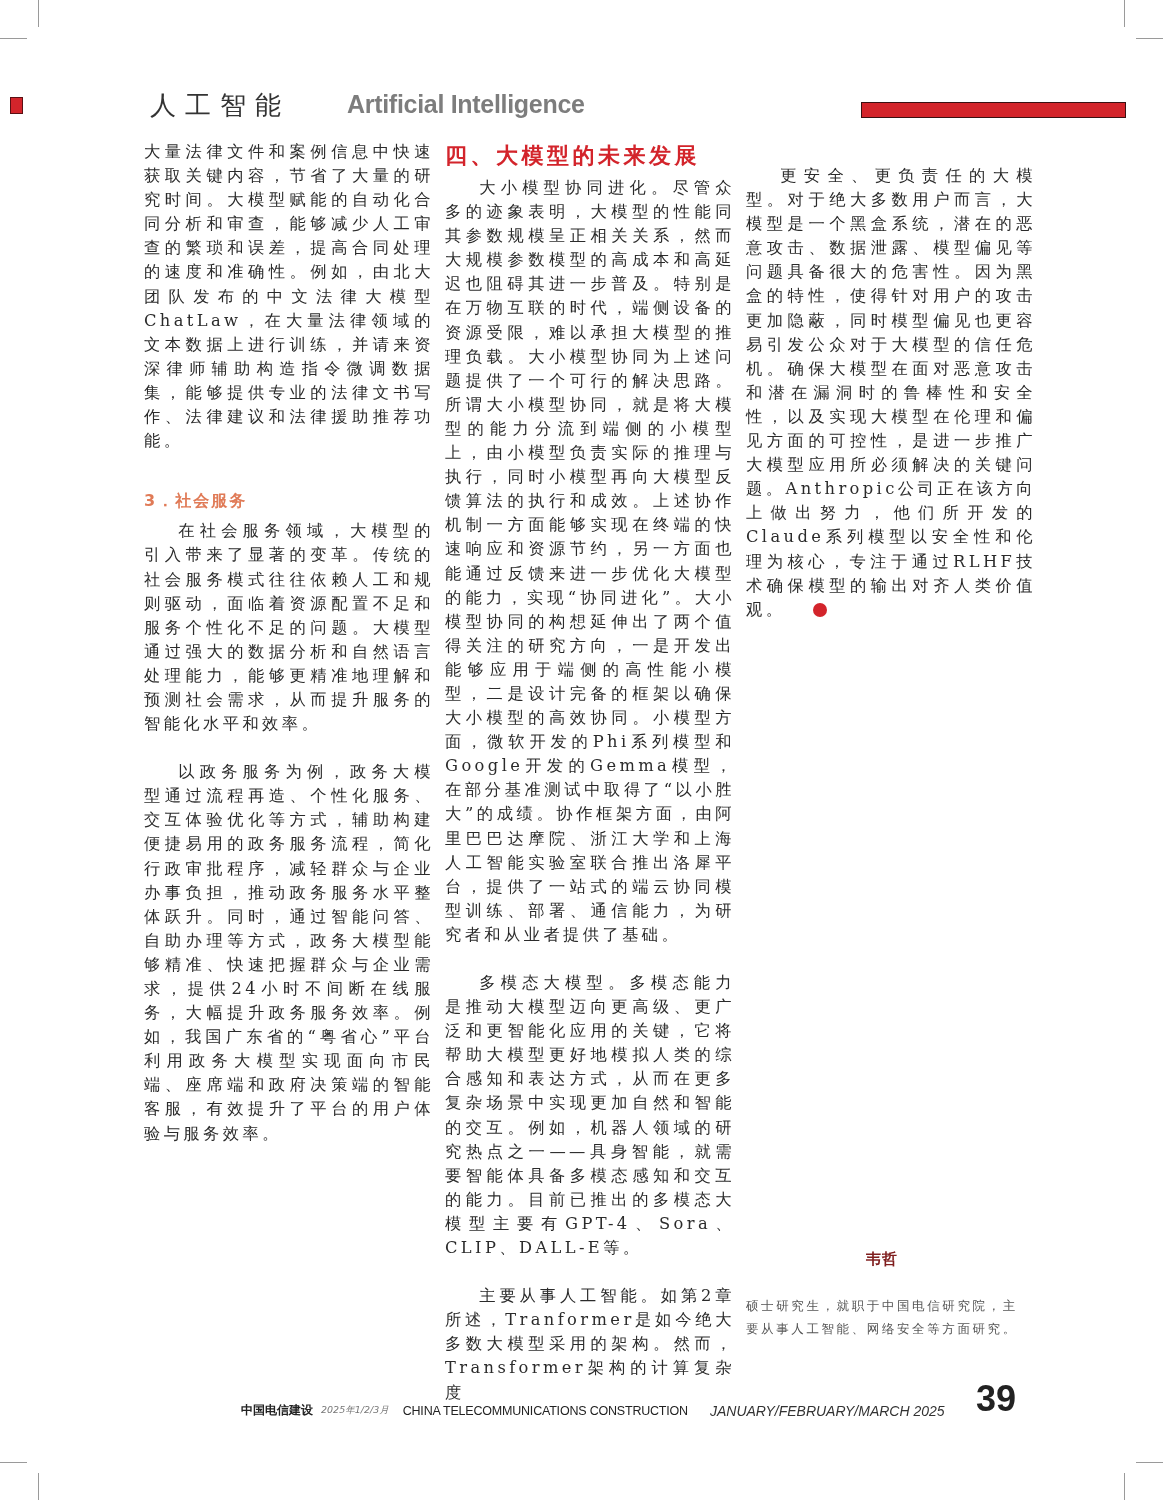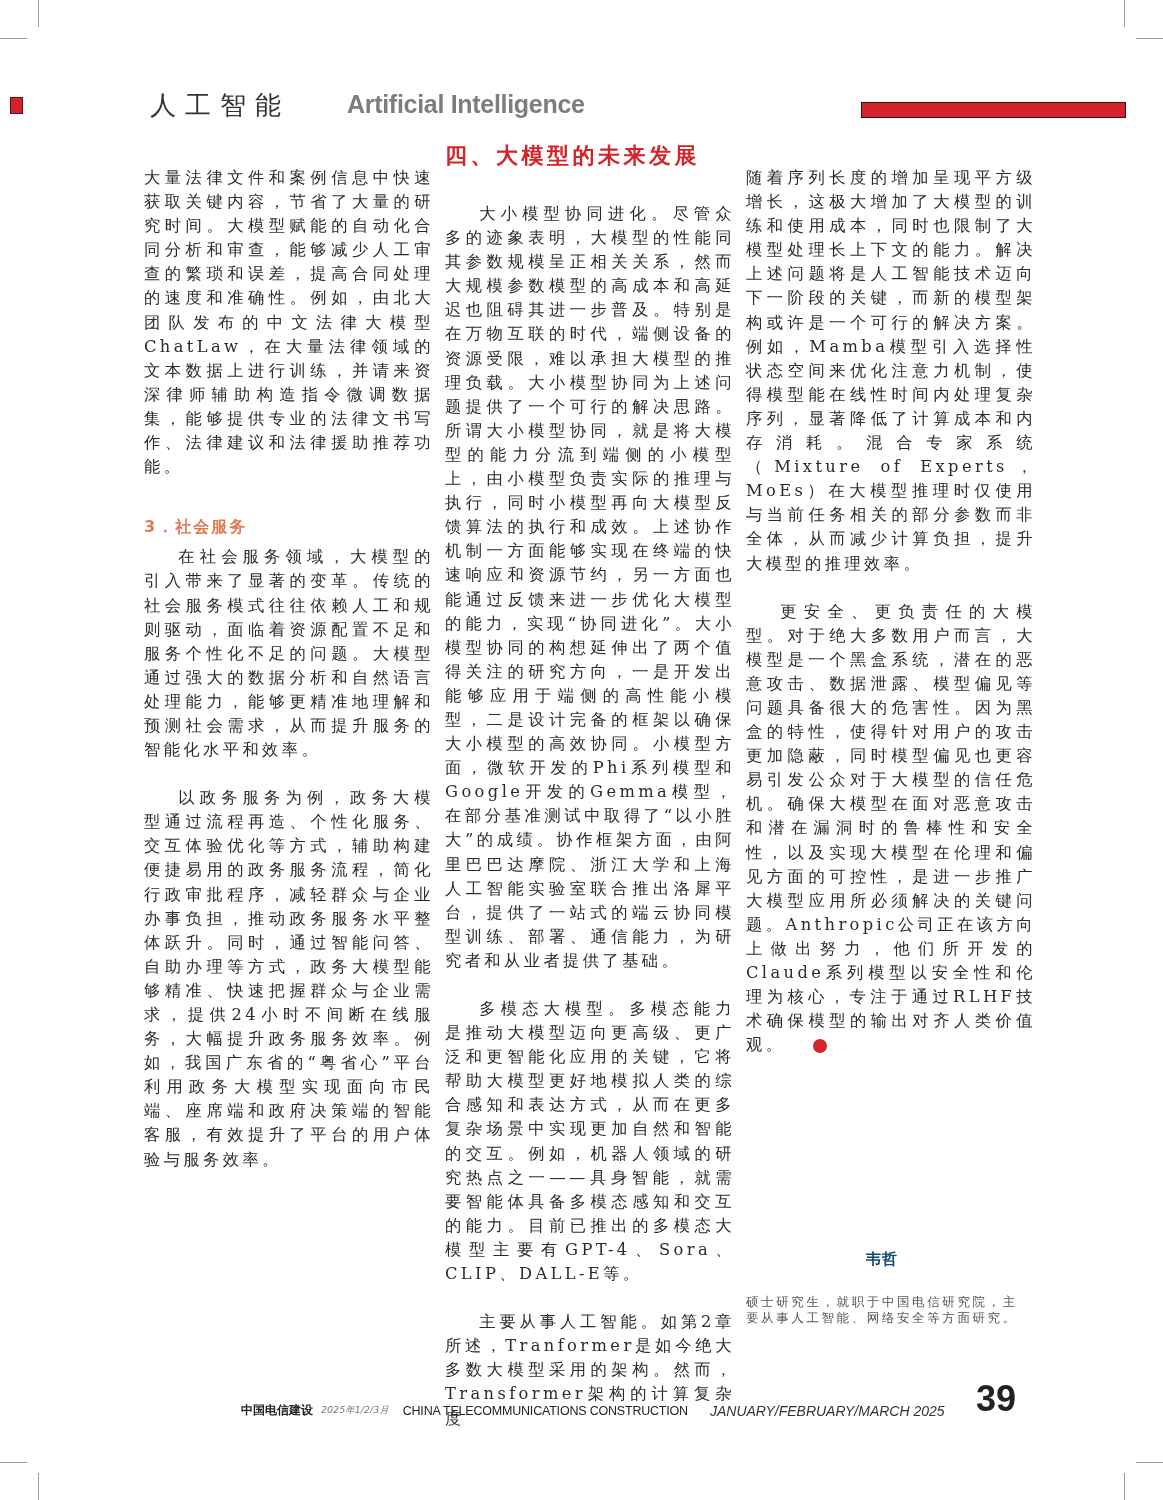--- a/index.html
+++ b/index.html
@@ -10,35 +10,35 @@
   }
   .crop { position: absolute; background: #9a9a9a; }
   .crop.v { width: 1px; }
   .crop.h { height: 1px; }
 
   .header-square { position: absolute; left: 10px; top: 97px; width: 13px; height: 17px; background: #d3242b; border: 1px solid #5a1014; box-sizing: border-box; }
   .header-title { position: absolute; left: 150px; top: 88px; font-family: "DejaVu Sans", sans-serif; font-size: 26px; color: #333; letter-spacing: 9px; }
   .header-en { position: absolute; left: 347px; top: 90px; font-family: "Liberation Sans", sans-serif; font-weight: bold; font-size: 25px; color: #7d7d7d; letter-spacing: -0.3px; }
   .header-bar { position: absolute; left: 861px; top: 102px; width: 265px; height: 16px; background: #d3242b; border: 1px solid #3a1012; box-sizing: border-box; }
 
-  .col { position: absolute; top: 140px; width: 290px; font-size: 16.3px; line-height: 24.1px; letter-spacing: 3.4px; text-align: justify; margin-top: 26px; }
+  .col { position: absolute; top: 140px; width: 290px; font-size: 16.3px; line-height: 24.1px; letter-spacing: 3.4px; text-align: justify; }
   .col1 { left: 144px; }
   .col2 { left: 445px; top: 176px; }
   .col3 { left: 746px; }
   .col p { margin: 0; }
   .col p.indent { text-indent: 2.1em; }
   .gap { height: 24px; }
 
   .sec-heading { position: absolute; left: 445px; top: 141px; font-family: "DejaVu Sans", sans-serif; font-weight: bold; font-size: 22px; color: #d3242b; letter-spacing: 3.5px; }
   .sub-heading { font-family: "DejaVu Sans", sans-serif; font-weight: bold; font-size: 16px; color: #e07a56; letter-spacing: 2px; margin: 12px 0 6px 0; }
 
   .logo-ctc { display: inline-block; width: 14px; height: 14px; border-radius: 50%; background: #d3242b; color: #fff; font-family: "DejaVu Sans", sans-serif; font-size: 5px; line-height: 14px; text-align: center; letter-spacing: 0; vertical-align: middle; margin-left: 28px; font-weight: bold; }
 
-  .author-name { position: absolute; left: 866px; top: 1250px; font-family: "DejaVu Sans", sans-serif; font-weight: bold; font-size: 15px; color: #0c4a6e; letter-spacing: 1px; }
-  .author-bio { position: absolute; left: 746px; top: 1294px; width: 285px; font-family: "DejaVu Sans", sans-serif; font-size: 12.5px; line-height: 16px; color: #555; letter-spacing: 2.6px; }
+  .author-name { position: absolute; left: 866px; top: 1250px; font-family: "DejaVu Sans", sans-serif; font-weight: bold; font-size: 15px; color: #7f1d1d; letter-spacing: 1px; }
+  .author-bio { position: absolute; left: 746px; top: 1294px; width: 285px; font-family: "DejaVu Sans", sans-serif; font-size: 12.5px; line-height: 23px; color: #555; letter-spacing: 2.6px; }
 
   .footer { position: absolute; left: 241px; top: 1402px; display: flex; align-items: center; white-space: nowrap; }
   .f-cn { font-family: "DejaVu Sans", sans-serif; font-weight: bold; font-size: 12px; color: #222; margin-right: 8px; }
   .f-date-cn { font-family: "DejaVu Sans", sans-serif; font-style: italic; font-size: 9.5px; color: #777; margin-right: 14px; }
   .f-en { font-family: "Liberation Sans", sans-serif; font-size: 12.5px; color: #222; margin-right: 22px; letter-spacing: -0.2px; }
   .f-date-en { font-family: "Liberation Sans", sans-serif; font-style: italic; font-size: 14px; color: #333; }
   .page-num { position: absolute; left: 976px; top: 1378px; font-family: "Liberation Sans", sans-serif; font-weight: bold; font-size: 36px; color: #222; }
 </style>
 </head>
 <body>
@@ -69,21 +69,20 @@
 <div class="sec-heading">四、大模型的未来发展</div>
 <div class="col col2">
   <p class="indent">大小模型协同进化。尽管众多的迹象表明，大模型的性能同其参数规模呈正相关关系，然而大规模参数模型的高成本和高延迟也阻碍其进一步普及。特别是在万物互联的时代，端侧设备的资源受限，难以承担大模型的推理负载。大小模型协同为上述问题提供了一个可行的解决思路。所谓大小模型协同，就是将大模型的能力分流到端侧的小模型上，由小模型负责实际的推理与执行，同时小模型再向大模型反馈算法的执行和成效。上述协作机制一方面能够实现在终端的快速响应和资源节约，另一方面也能通过反馈来进一步优化大模型的能力，实现“协同进化”。大小模型协同的构想延伸出了两个值得关注的研究方向，一是开发出能够应用于端侧的高性能小模型，二是设计完备的框架以确保大小模型的高效协同。小模型方面，微软开发的Phi系列模型和Google开发的Gemma模型，在部分基准测试中取得了“以小胜大”的成绩。协作框架方面，由阿里巴巴达摩院、浙江大学和上海人工智能实验室联合推出洛犀平台，提供了一站式的端云协同模型训练、部署、通信能力，为研究者和从业者提供了基础。</p>
   <div class="gap"></div>
   <p class="indent">多模态大模型。多模态能力是推动大模型迈向更高级、更广泛和更智能化应用的关键，它将帮助大模型更好地模拟人类的综合感知和表达方式，从而在更多复杂场景中实现更加自然和智能的交互。例如，机器人领域的研究热点之一——具身智能，就需要智能体具备多模态感知和交互的能力。目前已推出的多模态大模型主要有GPT-4、Sora、CLIP、DALL-E等。</p>
   <div class="gap"></div>
   <p class="indent">主要从事人工智能。如第2章所述，Tranformer是如今绝大多数大模型采用的架构。然而，Transformer架构的计算复杂度</p>
 </div>
 
 <div class="col col3">
-  <p>随着序列长度的增加呈现平方级增长，这极大增加了大模型的训练和使用成本，同时也限制了大模型处理长上下文的能力。解决上述问题将是人工智能技术迈向下一阶段的关键，而新的模型架构或许是一个可行的解决方案。例如，Mamba模型引入选择性状态空间来优化注意力机制，使得模型能在线性时间内处理复杂序列，显著降低了计算成本和内存消耗。混合专家系统（Mixture of Experts，MoEs）在大模型推理时仅使用与当前任务相关的部分参数而非全体，从而减少计算负担，提升大模型的推理效率。</p>
   <div class="gap"></div>
   <p class="indent"><span>更安全、更负责任的大模型。对于绝大多数用户而言，大模型是一个黑盒系统，潜在的恶意攻击、数据泄露、模型偏见等问题具备很大的危害性。因为黑盒的特性，使得针对用户的攻击更加隐蔽，同时模型偏见也更容易引发公众对于大模型的信任危机。确保大模型在面对恶意攻击和潜在漏洞时的鲁棒性和安全性，以及实现大模型在伦理和偏见方面的可控性，是进一步推广大模型应用所必须解决的关键问题。Anthropic公司正在该方向上做出努力，他们所开发的Claude系列模型以安全性和伦理为核心，专注于通过RLHF技术确保模型的输出对齐人类价值观。</span><span class="logo-ctc">CTC</span></p>
 </div>
 
 <div class="author-name">韦哲</div>
 <div class="author-bio">硕士研究生，就职于中国电信研究院，主要从事人工智能、网络安全等方面研究。</div>
 
 <div class="footer">
   <span class="f-cn">中国电信建设</span>
   <span class="f-date-cn">2025年1/2/3月</span>

